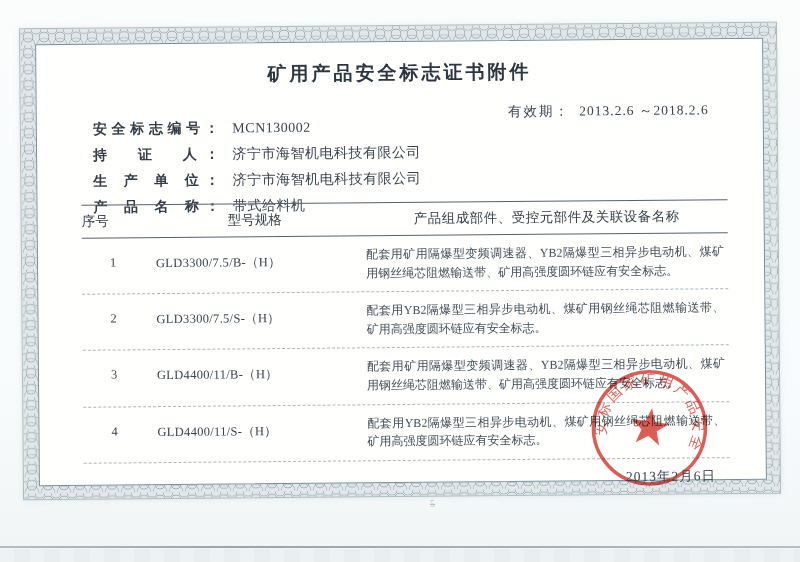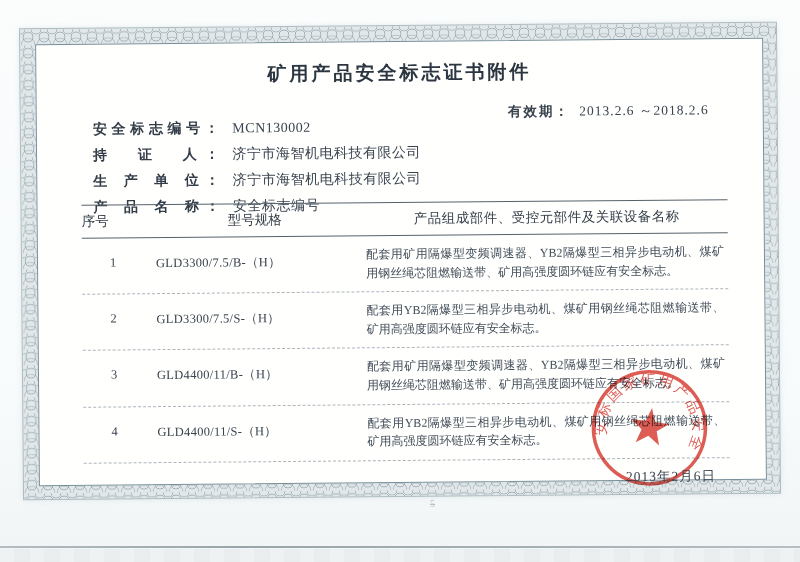--- a/index.html
+++ b/index.html
@@ -29,21 +29,21 @@
     background:#fffffe;border:1px solid #78909a;overflow:visible;
   }
   
   .title{
     position:absolute;left:0;right:0;top:18px;text-align:center;
     font-size:19px;font-weight:bold;letter-spacing:3px;color:#2c3640;
   }
   .validity{
     position:absolute;right:54px;top:62px;font-size:13.5px;white-space:nowrap;
   }
-  .validity .v-label{font-weight:bold;letter-spacing:2px;margin-top:11px;}
+  .validity .v-label{font-weight:normal;letter-spacing:2px;margin-top:11px;}
   .validity .v-value{letter-spacing:1px;margin-left:6px;}
   .fields{position:absolute;left:56px;top:72px;}
   .field{height:26px;line-height:26px;font-size:14px;white-space:nowrap;}
   .field-label{
     display:inline-block;width:126px;font-weight:bold;
     text-align:justify;text-align-last:justify;vertical-align:top;color:#333d47;
   }
   .field-value{margin-left:10px;letter-spacing:.5px;color:#3a444f;}
   
   .spec-table{position:absolute;left:44px;right:36px;top:160px;}
@@ -107,21 +107,21 @@
       <div class="field">
         <span class="field-label">持　证　人：</span>
         <span class="field-value">济宁市海智机电科技有限公司</span>
       </div>
       <div class="field">
         <span class="field-label">生 产 单 位：</span>
         <span class="field-value">济宁市海智机电科技有限公司</span>
       </div>
       <div class="field">
         <span class="field-label">产 品 名 称：</span>
-        <span class="field-value">安全标志编号</span>
+        <span class="field-value">带式给料机</span>
       </div>
     </div>
 
     <div class="spec-table">
       <div class="t-head">
         <div class="h-no">序号</div>
         <div class="h-model">型号规格</div>
         <div class="h-desc">产品组成部件、受控元部件及关联设备名称</div>
       </div>
 

